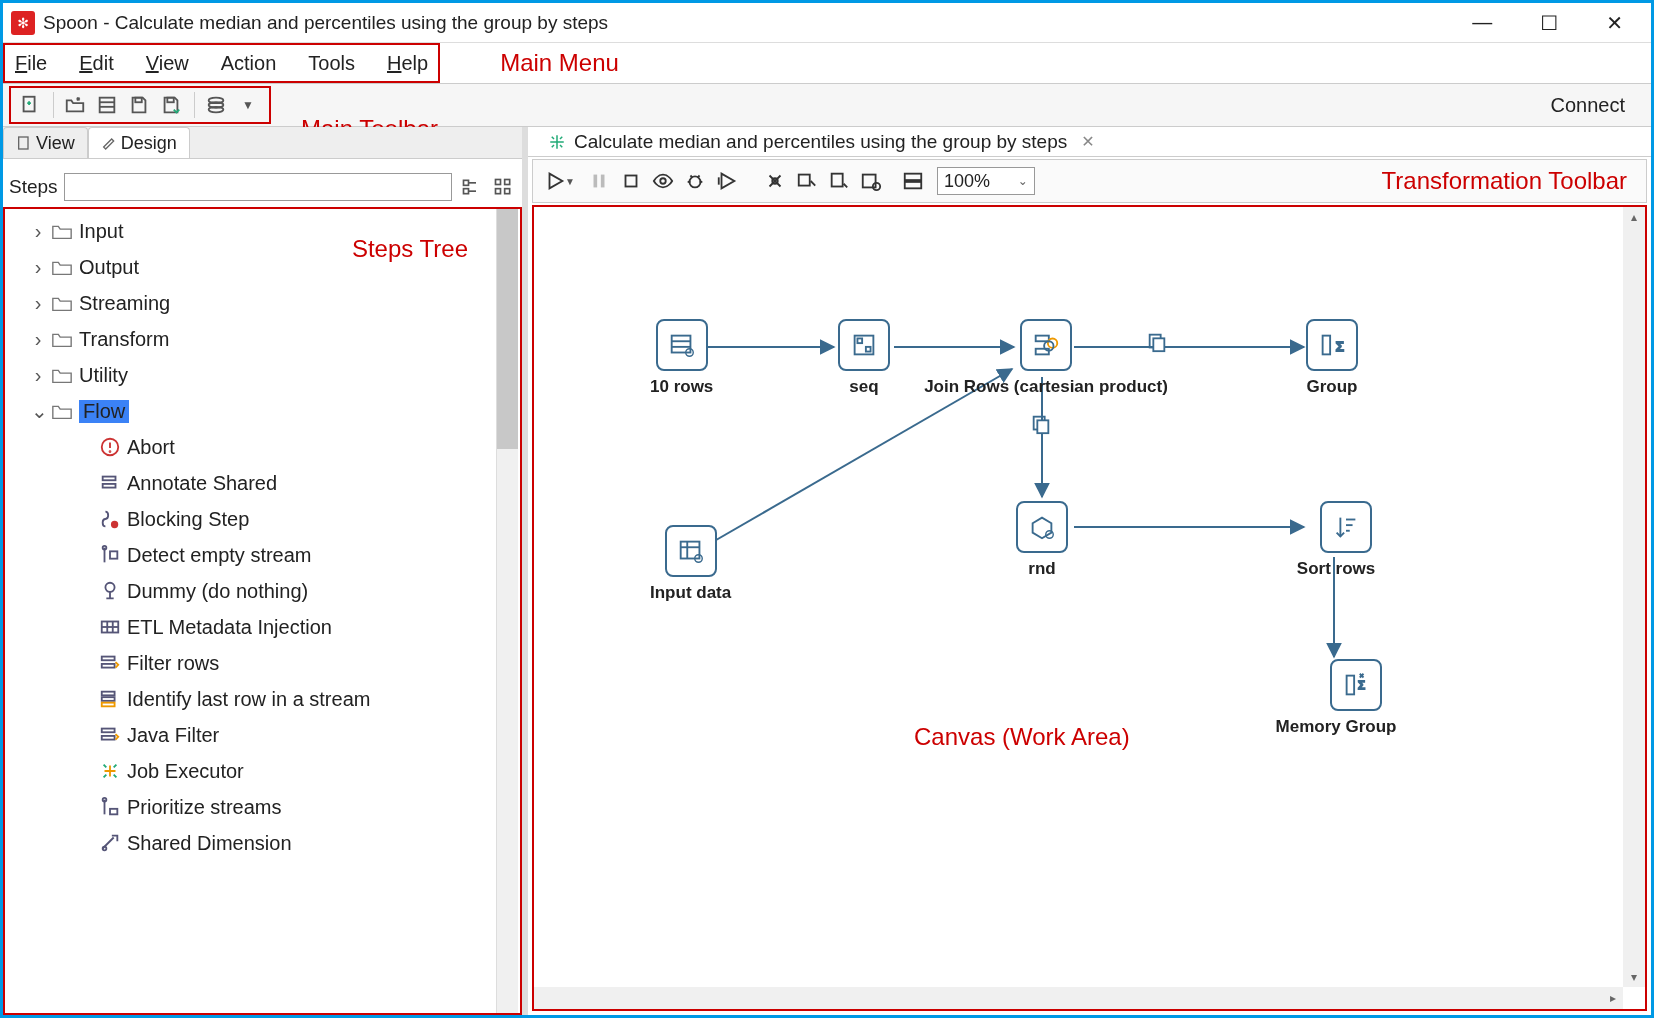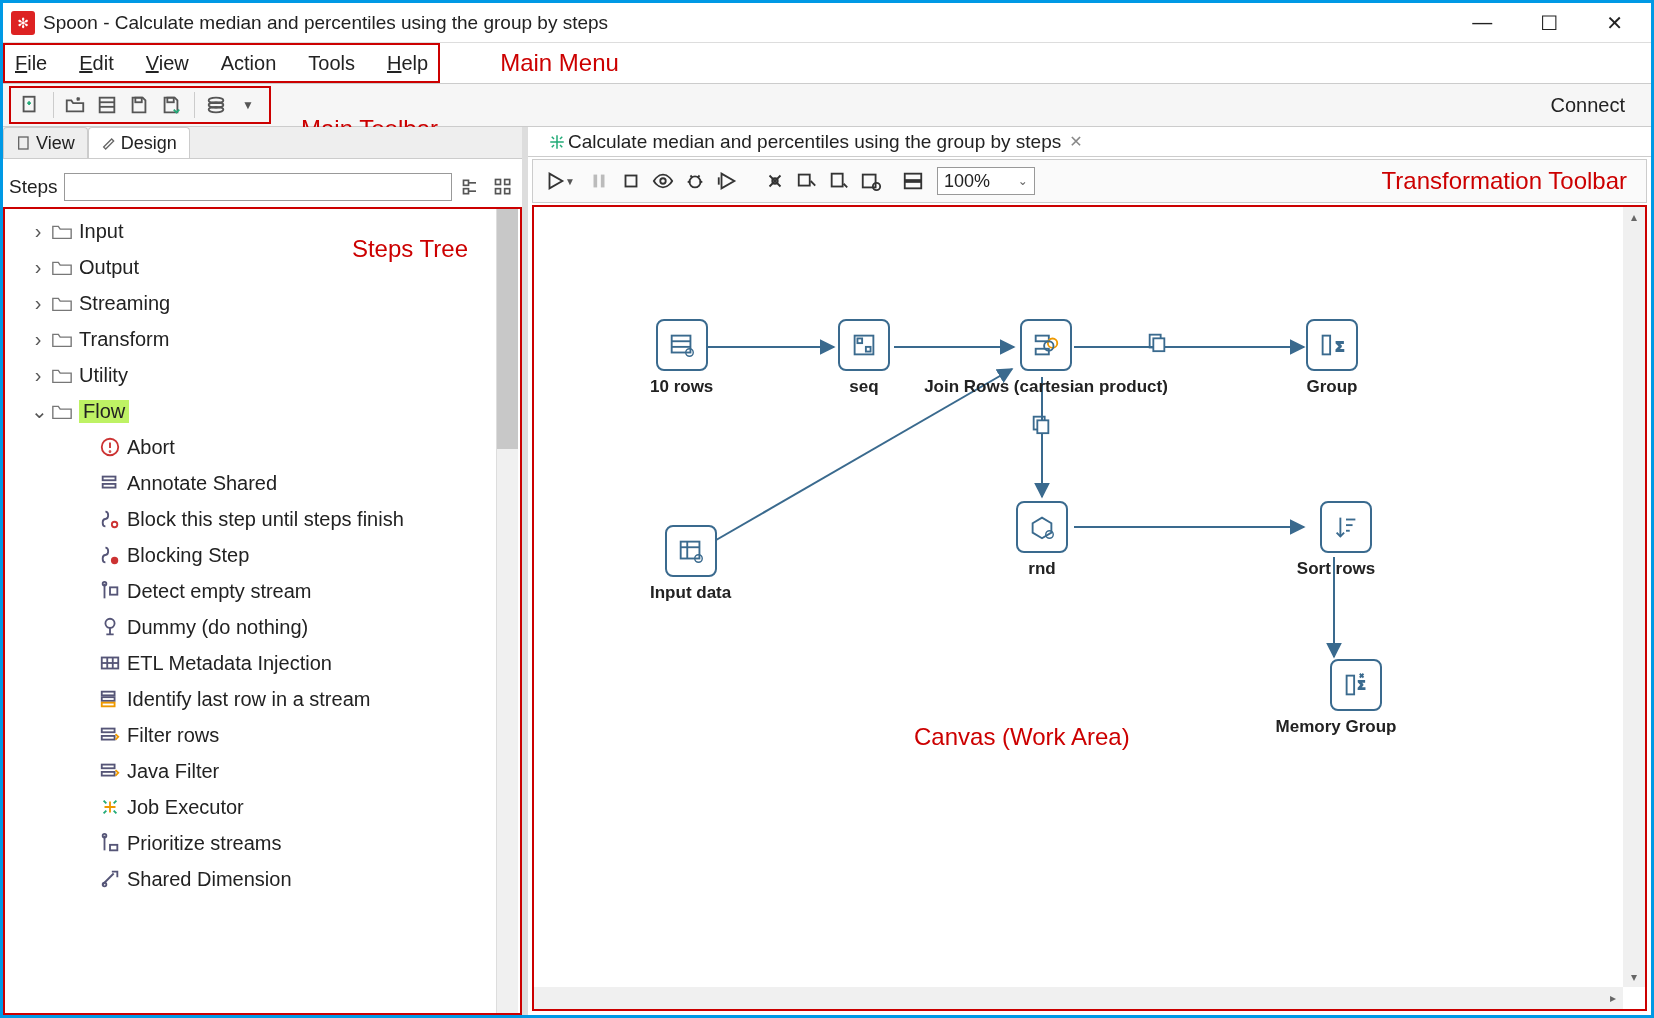--- a/index.html
+++ b/index.html
@@ -34,29 +34,29 @@
 .steps-bar .lbl { font-size: 19px; }
 .steps-bar input { flex: 1; height: 28px; border: 1px solid #999; padding: 0 4px; font-size: 16px; }
 .steps-bar .ibtn { width: 26px; height: 26px; display: flex; align-items: center; justify-content: center; }
 .steps-bar .ibtn svg { width: 20px; height: 20px; }
 
 .tree { position: relative; flex: 1; overflow: hidden; padding: 4px 0 0 20px; }
 .tree .row { display: flex; align-items: center; height: 36px; gap: 6px; font-size: 20px; cursor: default; }
 .tree .row1 { padding-left: 6px; }
 .tree .row2 { padding-left: 74px; }
 .tree .row .tw { width: 14px; text-align: center; color: #555; }
-.tree .row.selected .sel-label { background: #bef264; padding: 0 4px; }
+.tree .row.selected .sel-label { background: #3b82f6; padding: 0 4px; }
 .tree .row svg.folder { width: 22px; height: 20px; }
 .tree .row svg.step-ic { width: 22px; height: 22px; }
 .tree-scroll { position: absolute; right: 2px; top: 0; width: 22px; height: 100%; background: #f0f0f0; border-left: 1px solid #ddd; }
 .tree-scroll .thumb { position: absolute; top: 0; width: 100%; height: 240px; background: #c8c8c8; }
 .label-steps-tree { position: absolute; top: 26px; right: 52px; }
 
 .right-panel { flex: 1; display: flex; flex-direction: column; position: relative; }
-.canvas-tab { display: flex; align-items: center; height: 30px; padding-left: 20px; gap: 2px; border-bottom: 1px solid #ccc; font-size: 19px; }
+.canvas-tab { display: flex; align-items: center; height: 30px; padding-left: 20px; gap: 8px; border-bottom: 1px solid #ccc; font-size: 19px; }
 .canvas-tab .close-x { color: #888; font-size: 16px; margin-left: 6px; }
 .trans-toolbar { display: flex; align-items: center; height: 44px; padding: 0 6px; border: 1px solid #ccc; margin: 2px 4px; background: #fafafa; position: relative; }
 .trans-toolbar .tbtn { width: 32px; height: 32px; display: flex; align-items: center; justify-content: center; }
 .trans-toolbar .tbtn svg { width: 22px; height: 22px; }
 .trans-toolbar .zoom { width: 98px; height: 28px; border: 1px solid #999; background: #fff; display: flex; align-items: center; padding: 0 6px; margin-left: 8px; font-size: 18px; justify-content: space-between; }
 .trans-toolbar .dd { font-size: 10px; color: #555; margin: 0 8px 0 -6px; }
 
 .canvas-wrapper { flex: 1; position: relative; border-left: 1px solid #ccc; }
 .canvas { position: absolute; inset: 0; }
 .node { position: absolute; text-align: center; }
@@ -242,27 +242,20 @@
       <div class="row row2">
           <svg class="step-ic" viewBox="0 0 24 24" fill="none" stroke="#557" stroke-width="2">
             <rect x="4" y="5" width="14" height="4"></rect>
             <rect x="4" y="13" width="14" height="4"></rect>
           </svg>
           <span>Annotate Shared</span>
         </div>
       <div class="row row2">
           <svg class="step-ic" viewBox="0 0 24 24" fill="none" stroke="#557" stroke-width="2">
             <path d="M7 4c4 0 4 8 0 8s-4 8 0 8"></path>
-            <circle cx="17" cy="18" r="3" stroke="#c33"></circle>
-          </svg>
-          <span>Block this step until steps finish</span>
-        </div>
-      <div class="row row2">
-          <svg class="step-ic" viewBox="0 0 24 24" fill="none" stroke="#557" stroke-width="2">
-            <path d="M7 4c4 0 4 8 0 8s-4 8 0 8"></path>
             <circle cx="17" cy="18" r="3" stroke="#c33" fill="#c33"></circle>
           </svg>
           <span>Blocking Step</span>
         </div>
       <div class="row row2">
           <svg class="step-ic" viewBox="0 0 24 24" fill="none" stroke="#557" stroke-width="2">
             <path d="M6 4v16"></path>
             <circle cx="6" cy="4" r="2"></circle>
             <rect x="12" y="8" width="8" height="8"></rect>
           </svg>
@@ -279,33 +272,33 @@
           <svg class="step-ic" viewBox="0 0 24 24" fill="none" stroke="#557" stroke-width="2">
             <rect x="3" y="6" width="18" height="12"></rect>
             <line x1="3" y1="12" x2="21" y2="12"></line>
             <line x1="9" y1="6" x2="9" y2="18"></line>
             <line x1="15" y1="6" x2="15" y2="18"></line>
           </svg>
           <span>ETL Metadata Injection</span>
         </div>
       <div class="row row2">
           <svg class="step-ic" viewBox="0 0 24 24" fill="none" stroke="#557" stroke-width="2">
+            <rect x="3" y="5" width="14" height="4"></rect>
+            <rect x="3" y="13" width="14" height="4"></rect>
+            <path d="M18 11l3 3-3 3" stroke="#e90"></path>
+          </svg>
+          <span>Filter rows</span>
+        </div>
+      <div class="row row2">
+          <svg class="step-ic" viewBox="0 0 24 24" fill="none" stroke="#557" stroke-width="2">
             <rect x="3" y="4" width="14" height="4"></rect>
             <rect x="3" y="10" width="14" height="4"></rect>
             <rect x="3" y="16" width="14" height="4" stroke="#e90"></rect>
           </svg>
           <span>Identify last row in a stream</span>
-        </div>
-      <div class="row row2">
-          <svg class="step-ic" viewBox="0 0 24 24" fill="none" stroke="#557" stroke-width="2">
-            <rect x="3" y="5" width="14" height="4"></rect>
-            <rect x="3" y="13" width="14" height="4"></rect>
-            <path d="M18 11l3 3-3 3" stroke="#e90"></path>
-          </svg>
-          <span>Filter rows</span>
         </div>
       <div class="row row2">
           <svg class="step-ic" viewBox="0 0 24 24" fill="none" stroke="#557" stroke-width="2">
             <rect x="3" y="5" width="14" height="4"></rect>
             <rect x="3" y="13" width="14" height="4"></rect>
             <path d="M18 11l3 3-3 3" stroke="#e90"></path>
           </svg>
           <span>Java Filter</span>
         </div>
       <div class="row row2">

